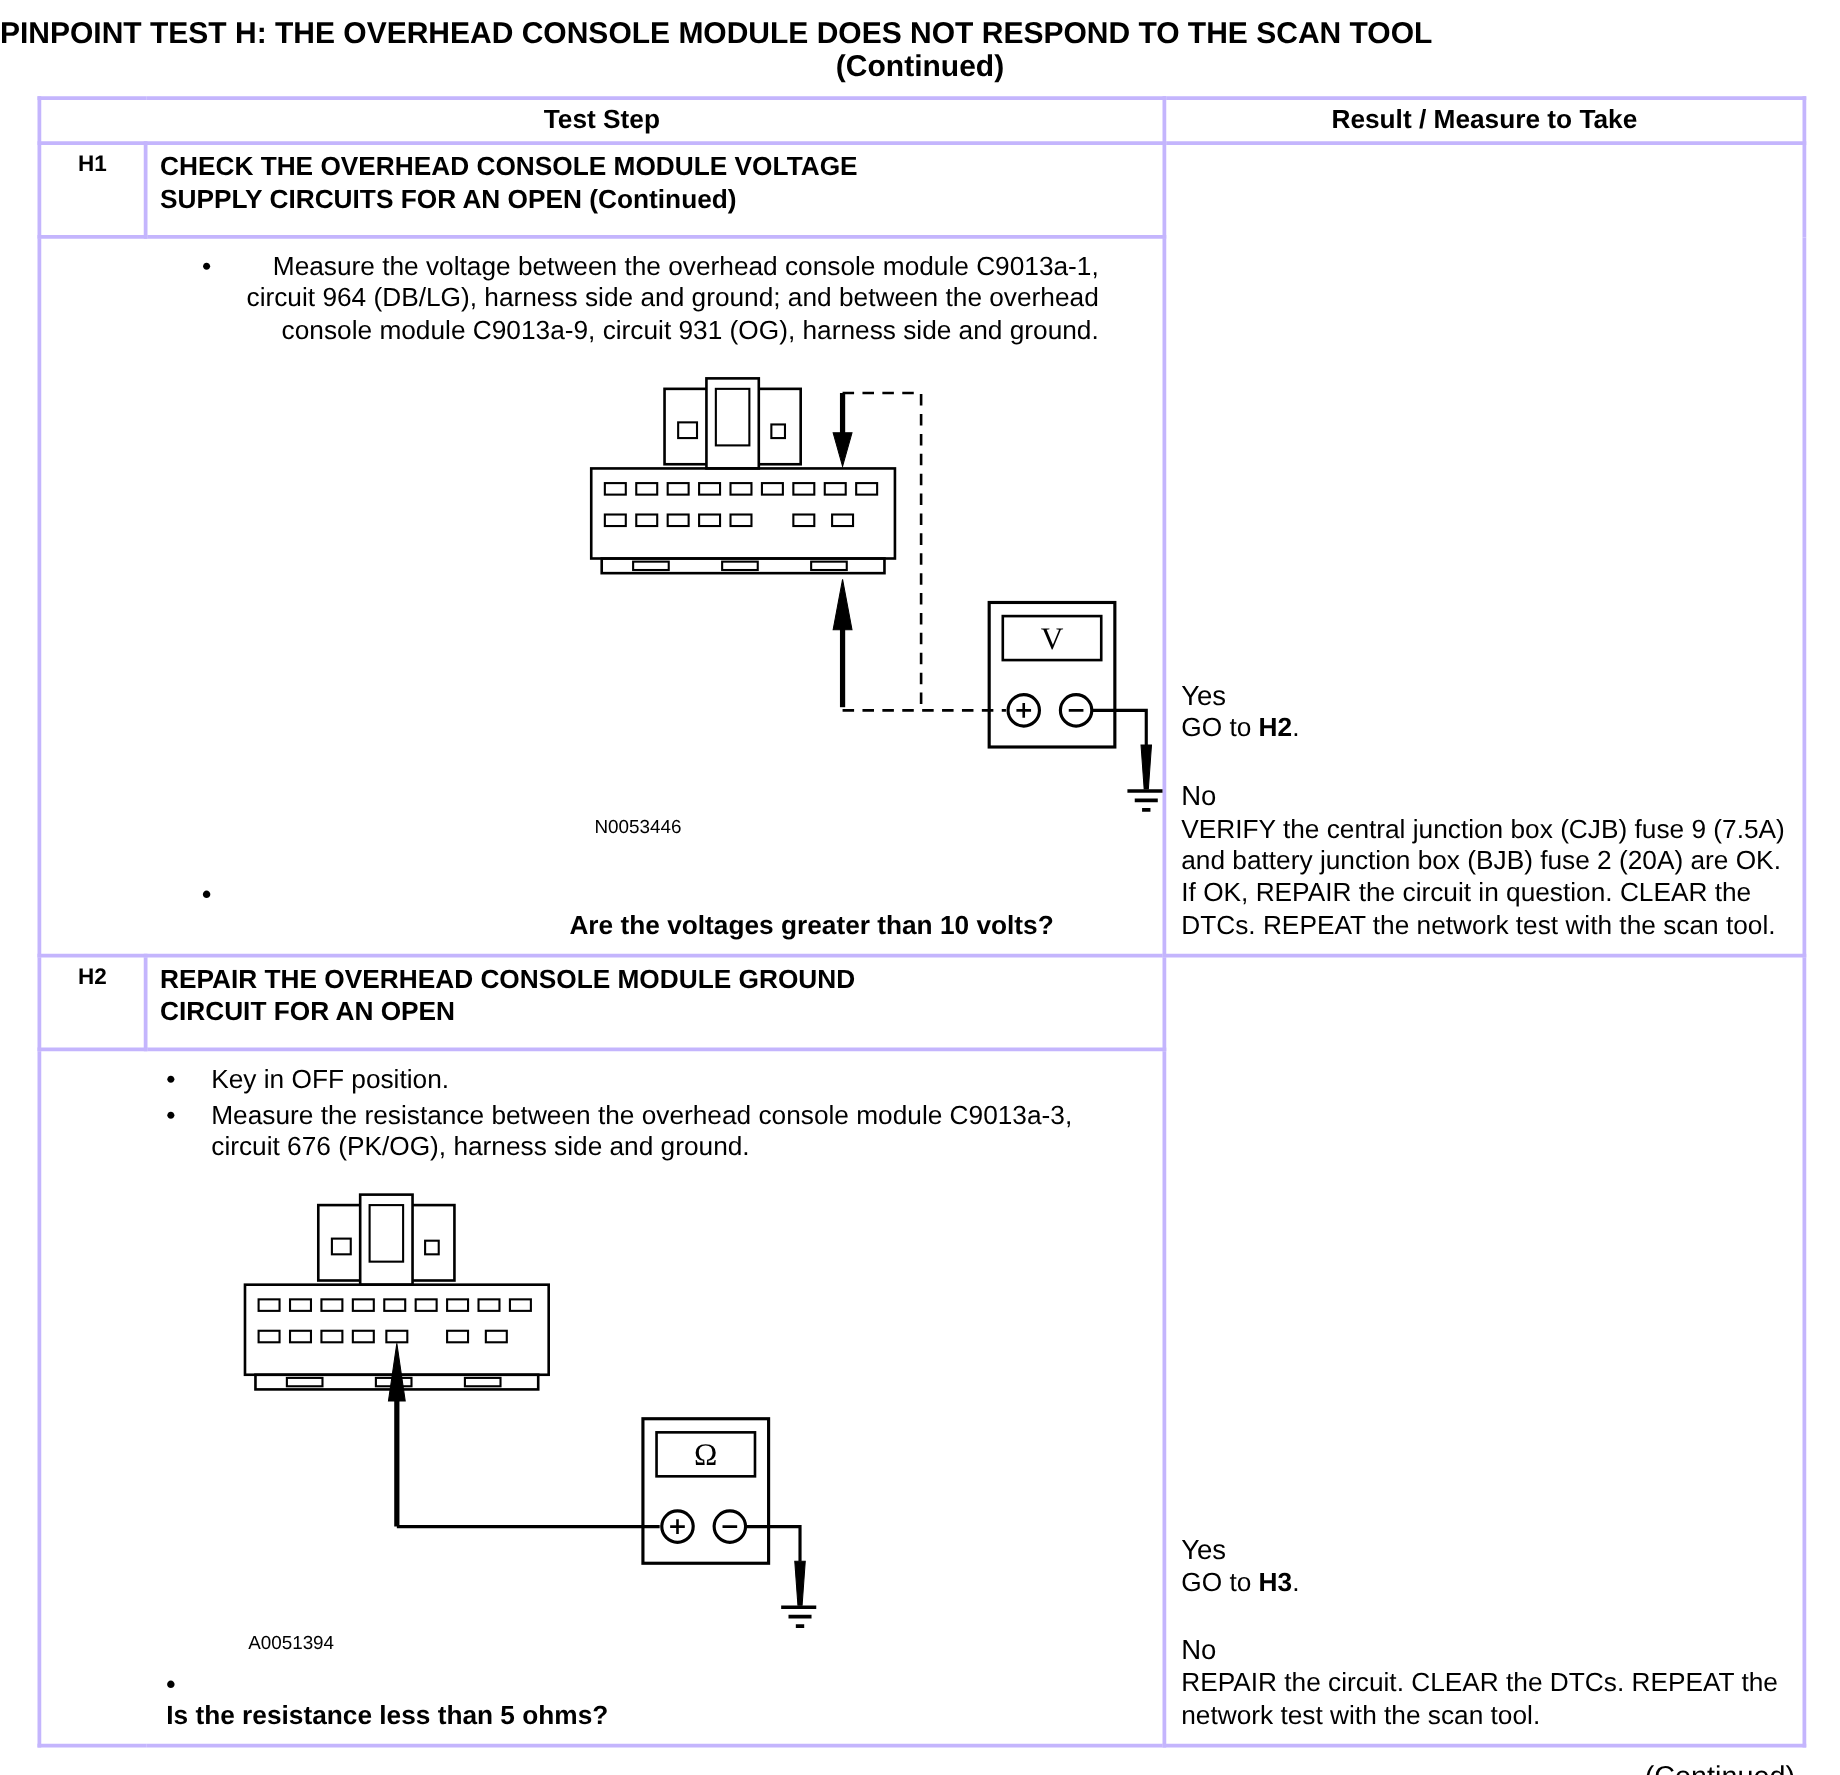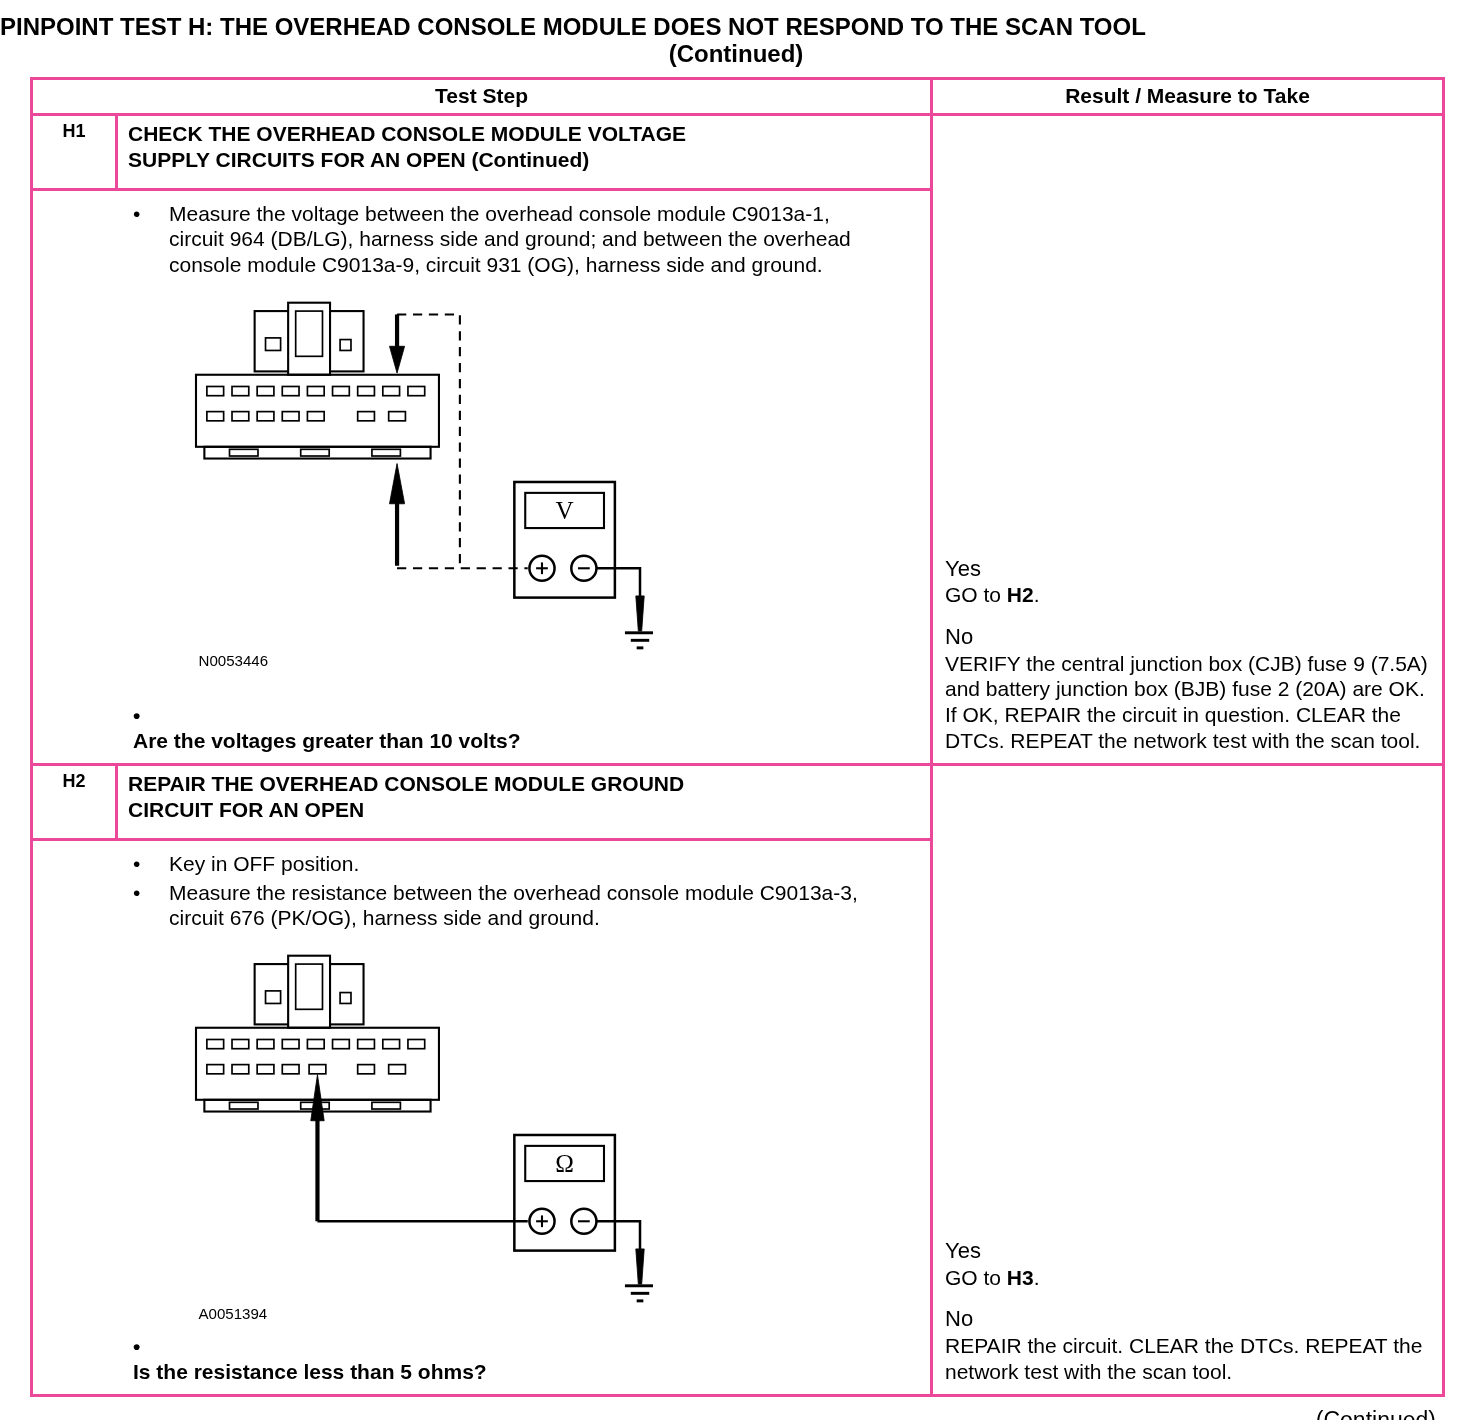--- a/index.html
+++ b/index.html
@@ -23,21 +23,21 @@
     font-size: 24px;
     line-height: 1.1;
   }
   table.pinpoint-table {
     border-collapse: collapse;
     table-layout: fixed;
     width: 1412px;
     margin: 10px 30px 0 30px;
   }
   .pinpoint-table th, .pinpoint-table td {
-    border: 3px solid #ec4899;
+    border: 3px solid #c4b5fd;
     vertical-align: top;
   }
   .pinpoint-table th {
     font-size: 21px;
     font-weight: bold;
     text-align: center;
     height: 36px;
     vertical-align: middle;
   }
   td.step-id {
@@ -54,21 +54,21 @@
   }
   td.step-title .title-text { display: block; max-width: 560px; }
   tr.step-header-row td { height: 58px; }
   td.step-body { padding: 0; }
   .body-inner {
     display: flex;
     flex-direction: column;
     height: 100%;
     padding: 10px 0 8px 0;
   }
-  td.step-body.h1 { height: 575px; }
+  td.step-body.h1 { height: 575px; text-align: right; }
   td.step-body.h2 { height: 545px; }
   .bullet-row {
     display: flex;
     padding-left: 100px;
     font-size: 21px;
     line-height: 1.2;
     margin-bottom: 3px;
   }
   .bullet-row .bullet-glyph { width: 36px; flex: none; }
   .bullet-row .bullet-glyph::before { content: "\2022"; }
@@ -76,21 +76,21 @@
   .bullet-row.question { margin-top: auto; margin-bottom: 2px; flex-direction: column; }
   .bullet-row.question .bullet-text, .bullet-row.question .bullet-glyph { font-weight: bold; }
   .diagram-wrap { margin: 16px 0 4px 150px; }
   td.result-cell {
     vertical-align: bottom;
     font-size: 21px;
     line-height: 1.22;
     padding: 6px 10px 10px 12px;
   }
   .result-label { font-weight: normal; font-size: 22px; }
-  .result-label.no-gap { margin-top: 16px; }
+  .result-label.no-gap { margin-top: 28px; }
   .result-bold { font-weight: bold; }
   .footer-continued {
     text-align: right;
     font-size: 23px;
     padding: 10px 36px 0 0;
   }
 </style>
 </head>
 <body>
 

